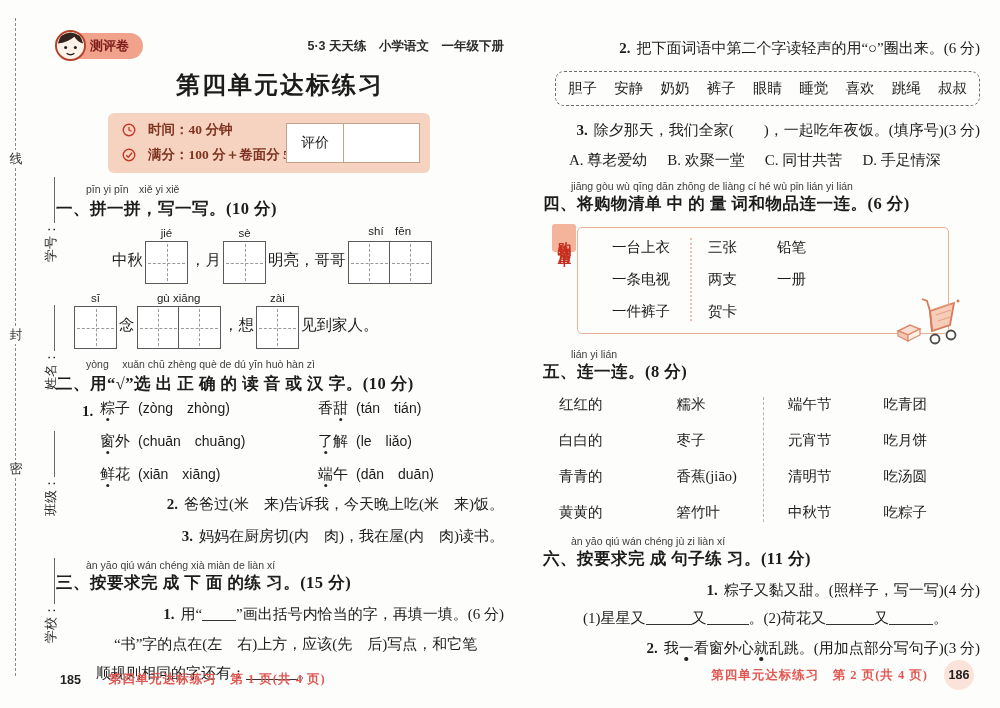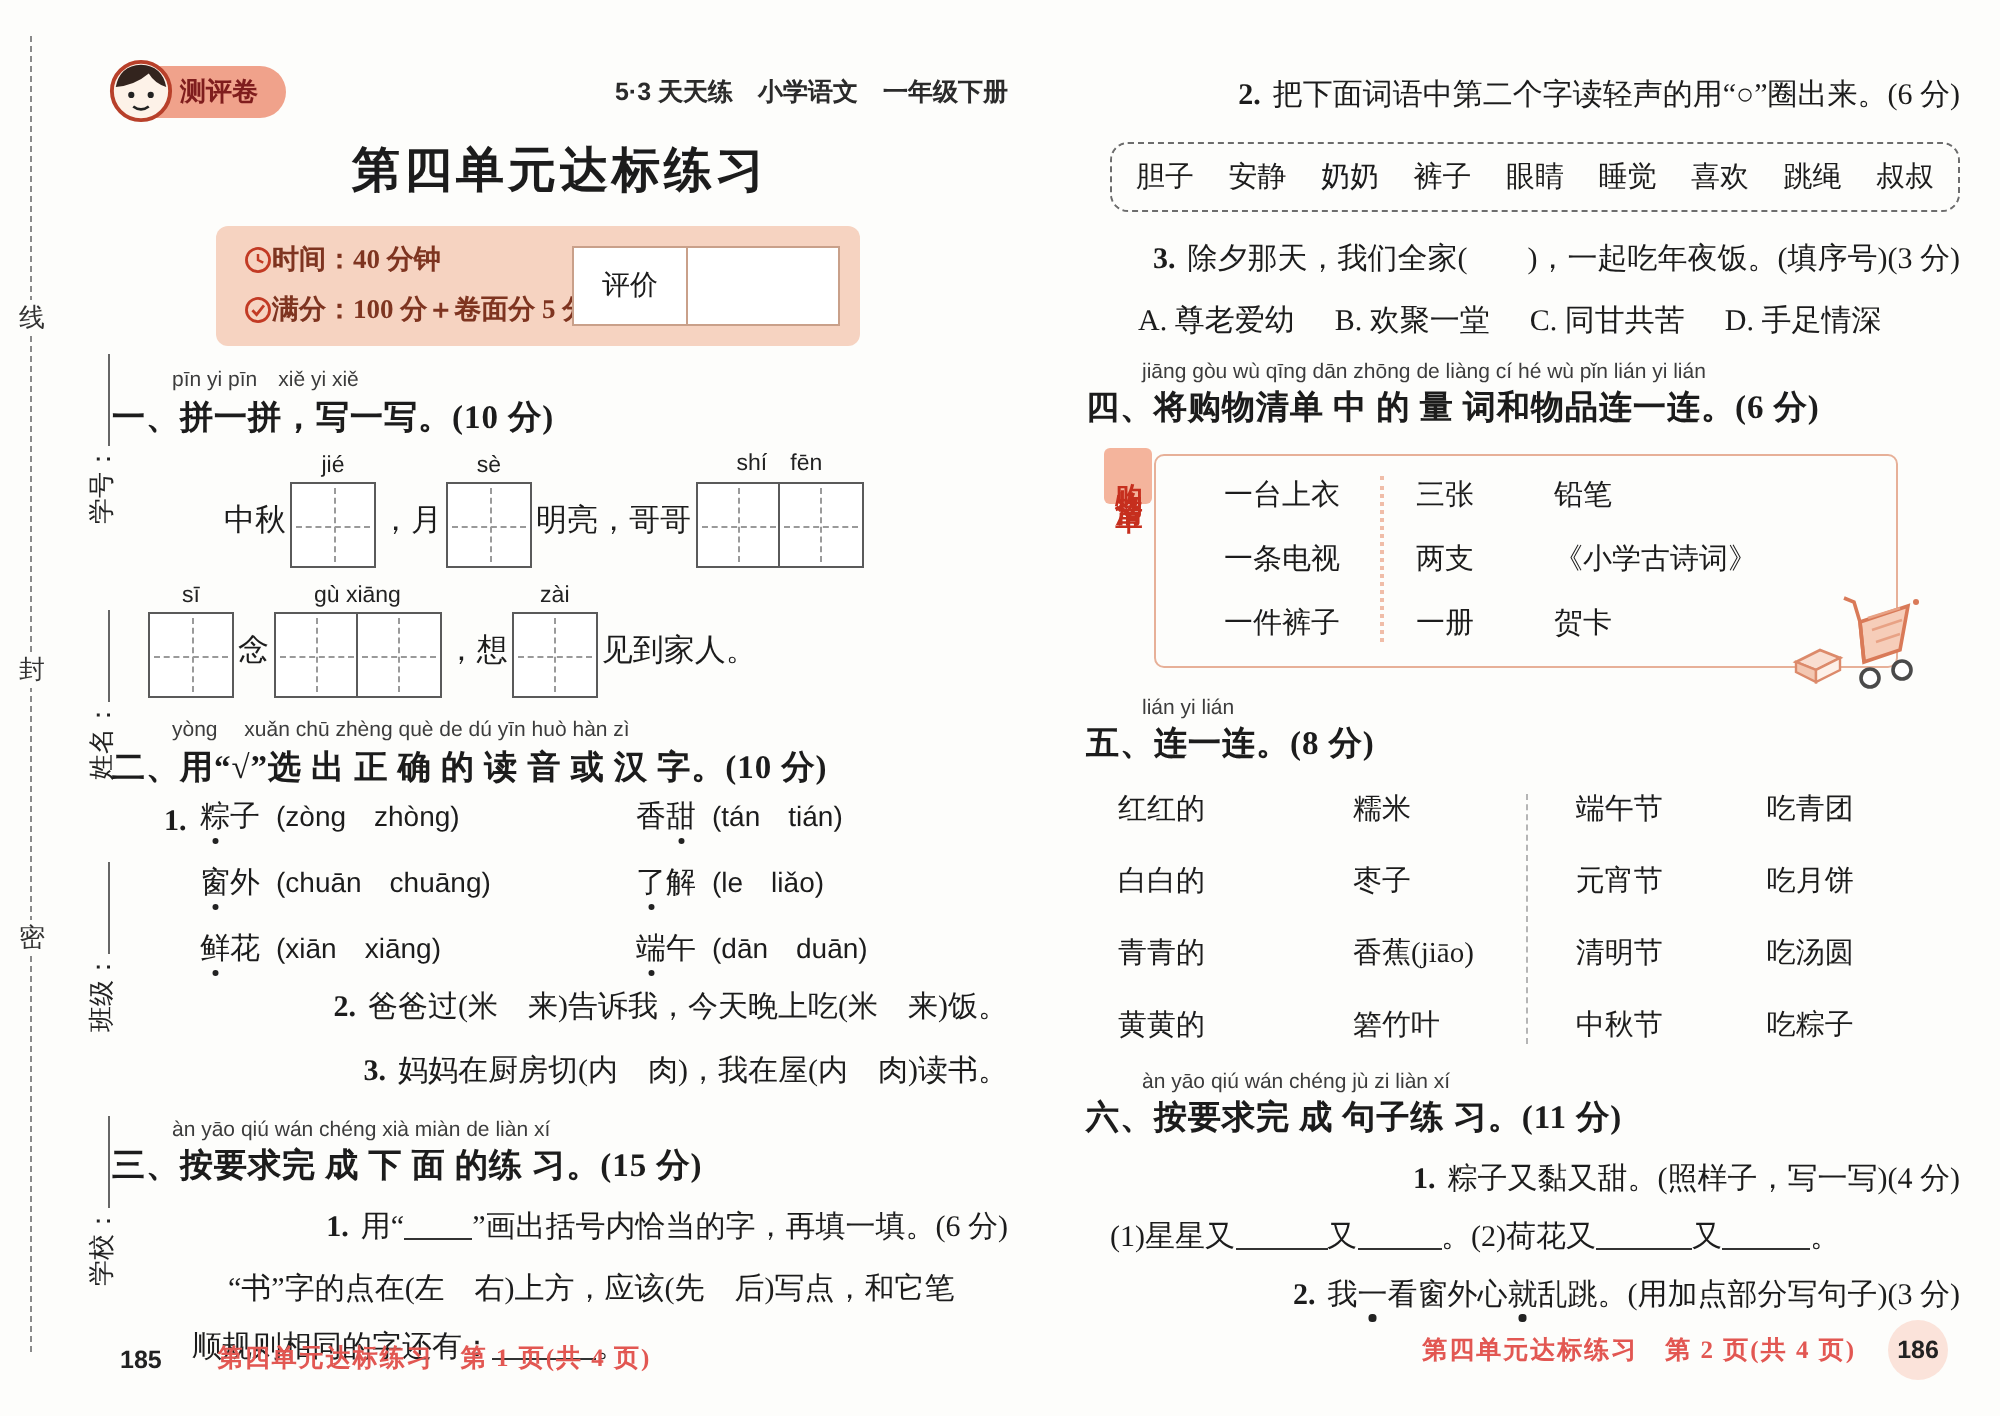--- a/index.html
+++ b/index.html
@@ -24,21 +24,21 @@
   .lc-head{display:flex;justify-content:space-between;align-items:center;}
   .badge{position:relative;background:#f0a28b;border-radius:14px;height:26px;
          padding:0 14px 0 34px;display:flex;align-items:center;}
   .badge-label{font-weight:bold;font-size:13px;color:#7f1d1d;
                font-family:"Liberation Sans",sans-serif;}
   .badge-face{position:absolute;left:-2px;top:-4px;width:33px;height:33px;}
   .series{font-family:"Liberation Sans",sans-serif;font-weight:bold;font-size:12.5px;color:#2b2b2b;}
   .title{text-align:center;font-size:24px;font-weight:bold;margin:10px 0 0 0;letter-spacing:2px;}
   .infobox{position:relative;margin:12px 0 0 52px;width:322px;height:58px;background:#f6d3c1;
            border-radius:6px;padding:1px 0;}
-  .inforow{display:flex;align-items:center;gap:0;margin:7px 0 0 14px;
+  .inforow{display:flex;align-items:center;gap:12px;margin:7px 0 0 14px;
            font-size:13.5px;color:#7e3420;font-weight:bold;}
   .iico{width:14px;height:14px;flex:0 0 auto;}
   .evalbox{position:absolute;right:10px;top:50%;transform:translateY(-50%);
            width:132px;height:38px;background:#fff;border:1px solid #c9a causes;border:1px solid #c9a08a;display:flex;}
   .evallabel{width:56px;display:flex;align-items:center;justify-content:center;
              font-size:14px;border-right:1px solid #c9a08a;}
   .evalcell{flex:1;}
 
   
   .py-line{font-family:"Liberation Sans",sans-serif;font-size:10.5px;color:#3c3c3c;
@@ -87,21 +87,21 @@
   .g2{column-gap:40px;}
   .shopdiv{border-left:2px dotted #f0bda8;align-self:stretch;margin:0 16px 0 20px;}
   .cart{position:absolute;right:-16px;bottom:-14px;width:72px;height:54px;}
 
   .match{display:flex;margin:12px 0 0 16px;}
   .mg{display:grid;grid-template-columns:auto auto;row-gap:17px;font-size:14.5px;}
   .mg1{column-gap:74px;}
   .mg2{column-gap:52px;}
   .matchdiv{border-left:1.6px dashed #b5b5b5;margin:2px 24px 0 26px;}
 
-  .subrow{display:flex;margin:7px 0 0 12px;font-size:15px;}
+  .subrow{display:flex;margin:7px 0 0 40px;font-size:15px;}
 
   
   .foot-l{position:absolute;left:60px;bottom:20px;display:flex;align-items:center;gap:28px;}
   .foot-r{position:absolute;right:26px;bottom:18px;display:flex;align-items:center;gap:16px;}
   .pageno{font-family:"Liberation Sans",sans-serif;font-weight:bold;font-size:12.5px;color:#222;}
   .pageno.circ{background:#fbe3da;border-radius:50%;width:30px;height:30px;display:flex;
                align-items:center;justify-content:center;}
   .foottext{color:#e25752;font-weight:bold;font-size:12.5px;letter-spacing:1px;}
 </style>
 </head>
@@ -311,21 +311,20 @@
             <span class="it">电视</span>
             <span class="q">一件</span>
             <span class="it">裤子</span>
           </div>
         <div class="shopdiv"></div>
         <div class="shopgrid g2">
 
         <span class="q">三张</span>
             <span class="it">铅笔</span>
             <span class="q">两支</span>
-            <span class="it">《小学古诗词》</span>
             <span class="q">一册</span>
             <span class="it">贺卡</span>
           </div>
         <svg class="cart" viewBox="0 0 72 54">
           <path d="M6 38 l12 -6 l10 4 l-12 6 Z" fill="#f9ded1" stroke="#dc8a6b" stroke-width="1.4"></path>
           <path d="M6 38 l0 5 l10 5 l0 -6 Z" fill="#f3c7b2" stroke="#dc8a6b" stroke-width="1.2"></path>
           <path d="M28 36 l0 6 l-12 6 l0 -6 Z" fill="#fdf0e8" stroke="#dc8a6b" stroke-width="1.2"></path>
           <path d="M38 18 L62 10 L58 32 L40 38 Z" fill="#f6cdb9" stroke="#d97a58" stroke-width="1.8"></path>
           <path d="M40 38 L38 18 L35 8 L30 6" fill="none" stroke="#d97a58" stroke-width="1.8"></path>
           <circle cx="43" cy="46" r="4.5" fill="#fff" stroke="#4a4a4a" stroke-width="1.8"></circle>

